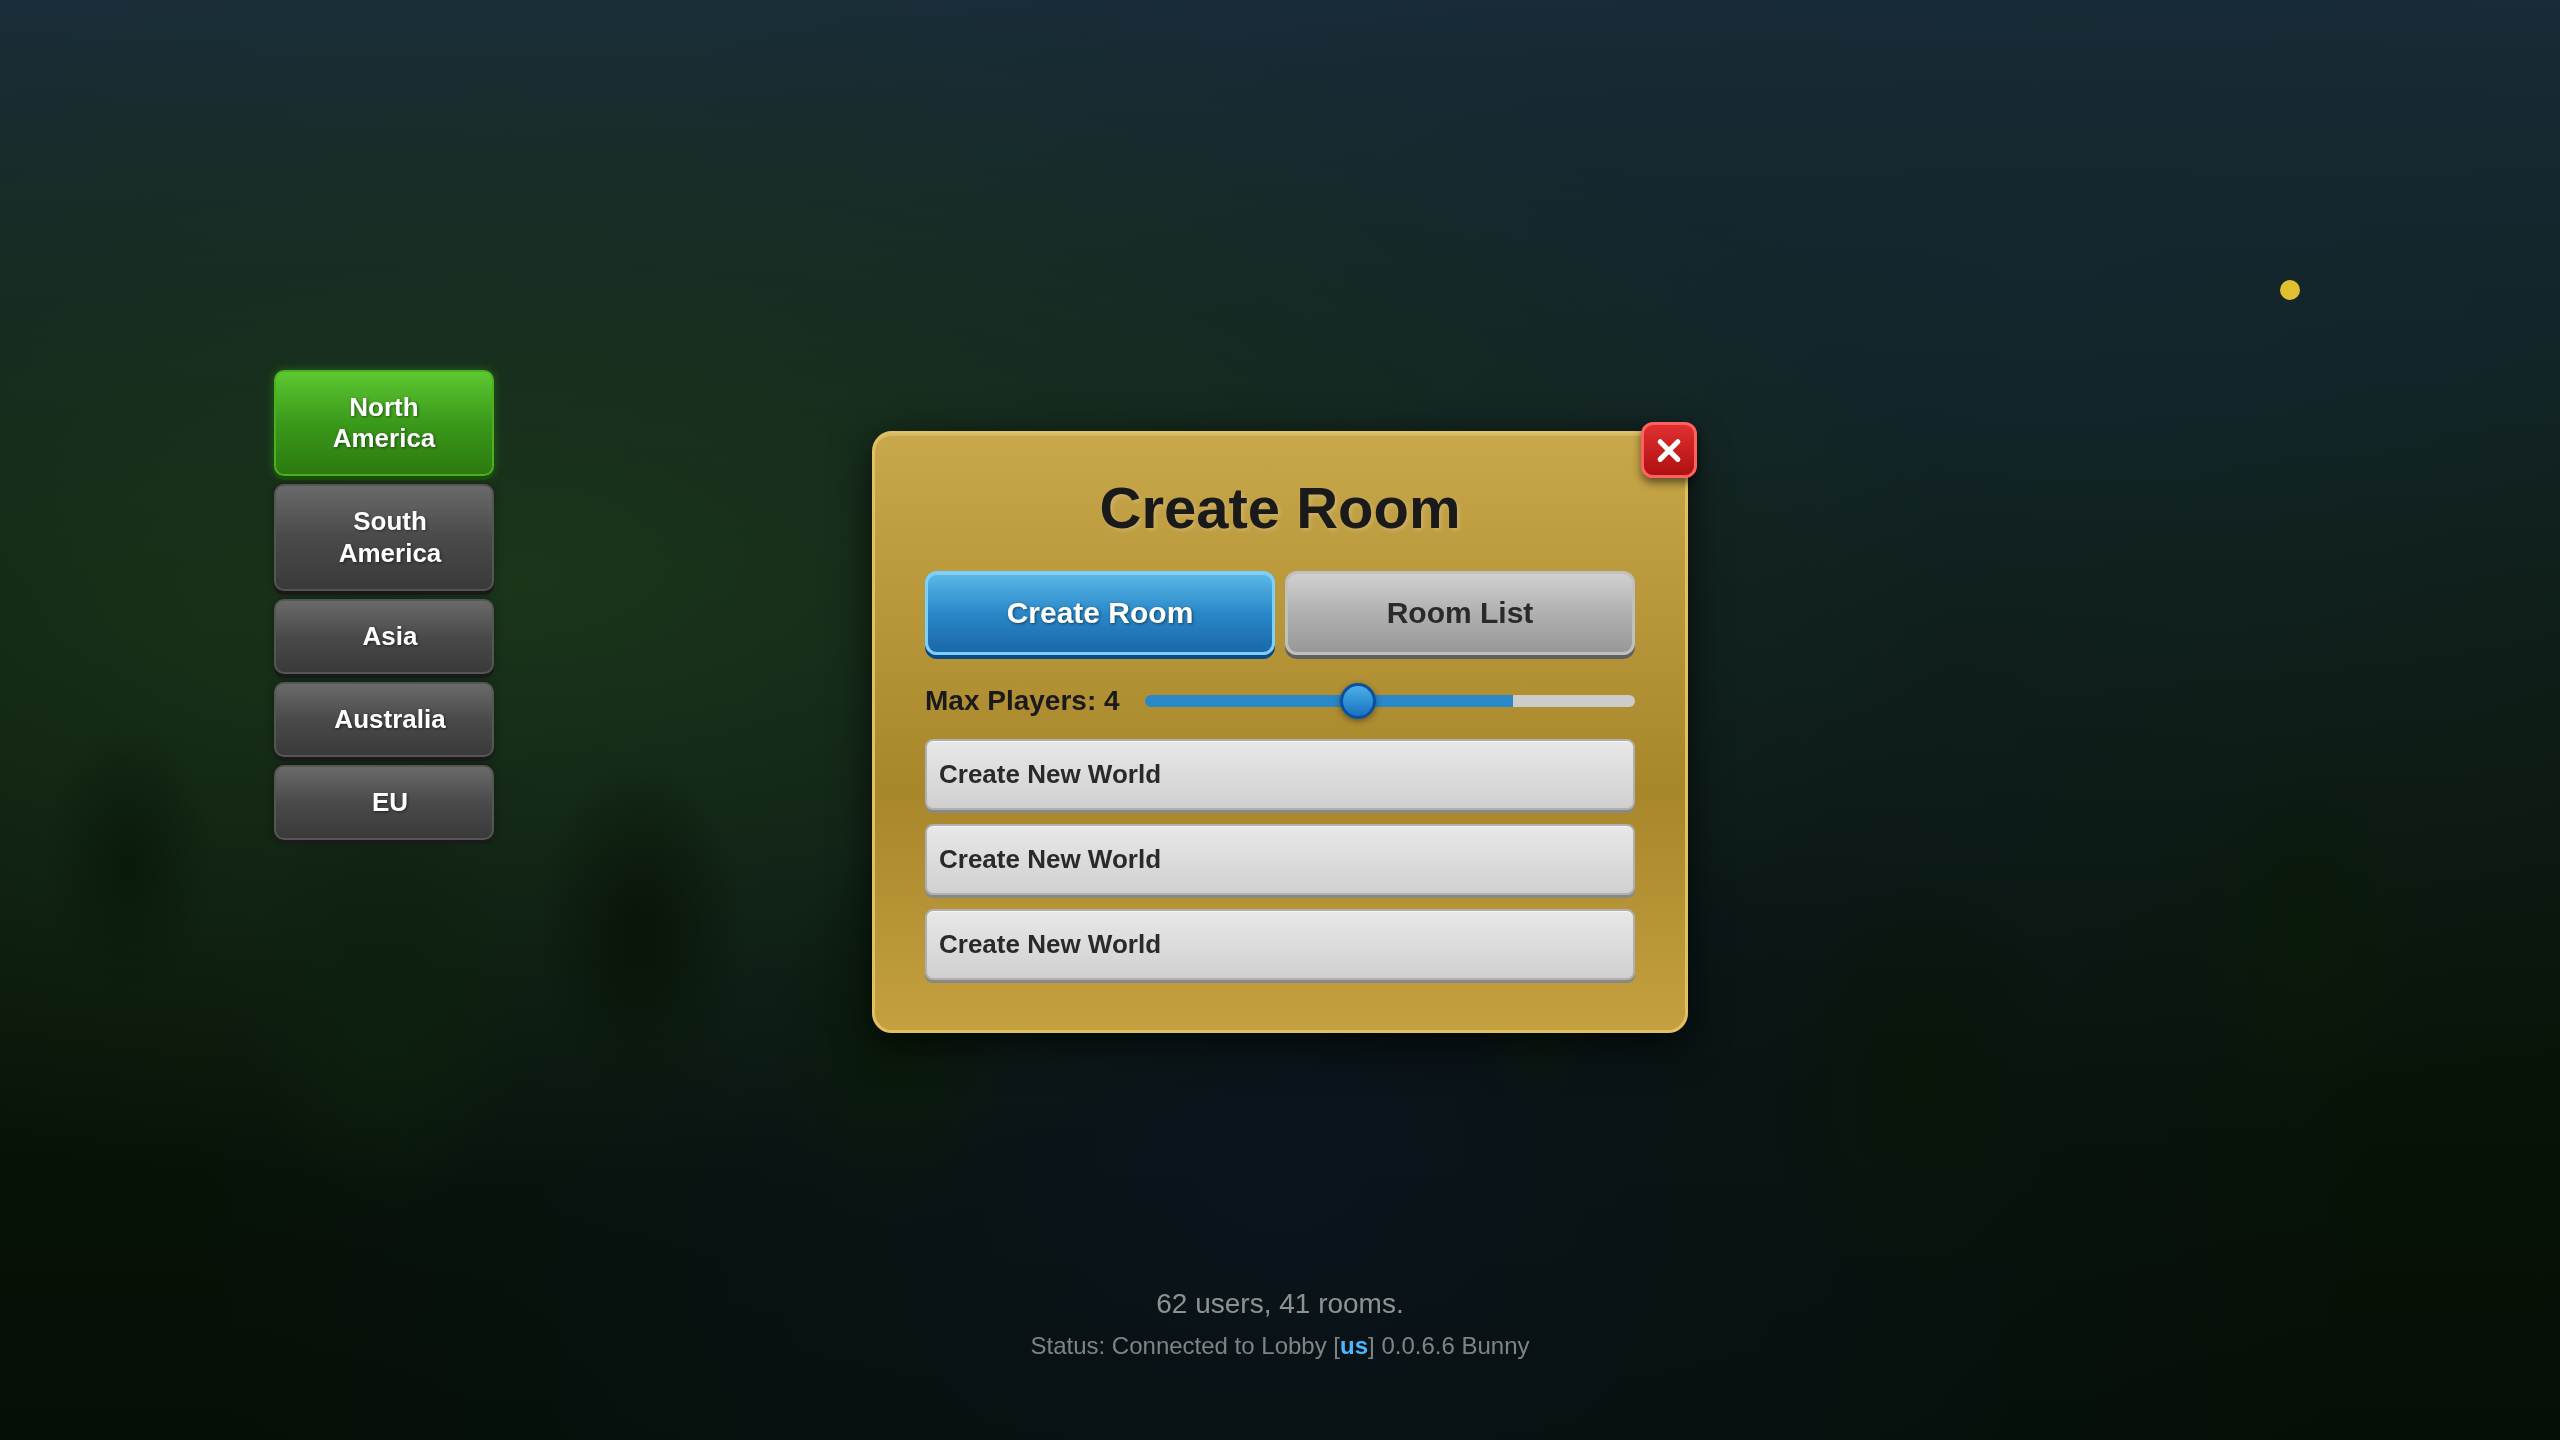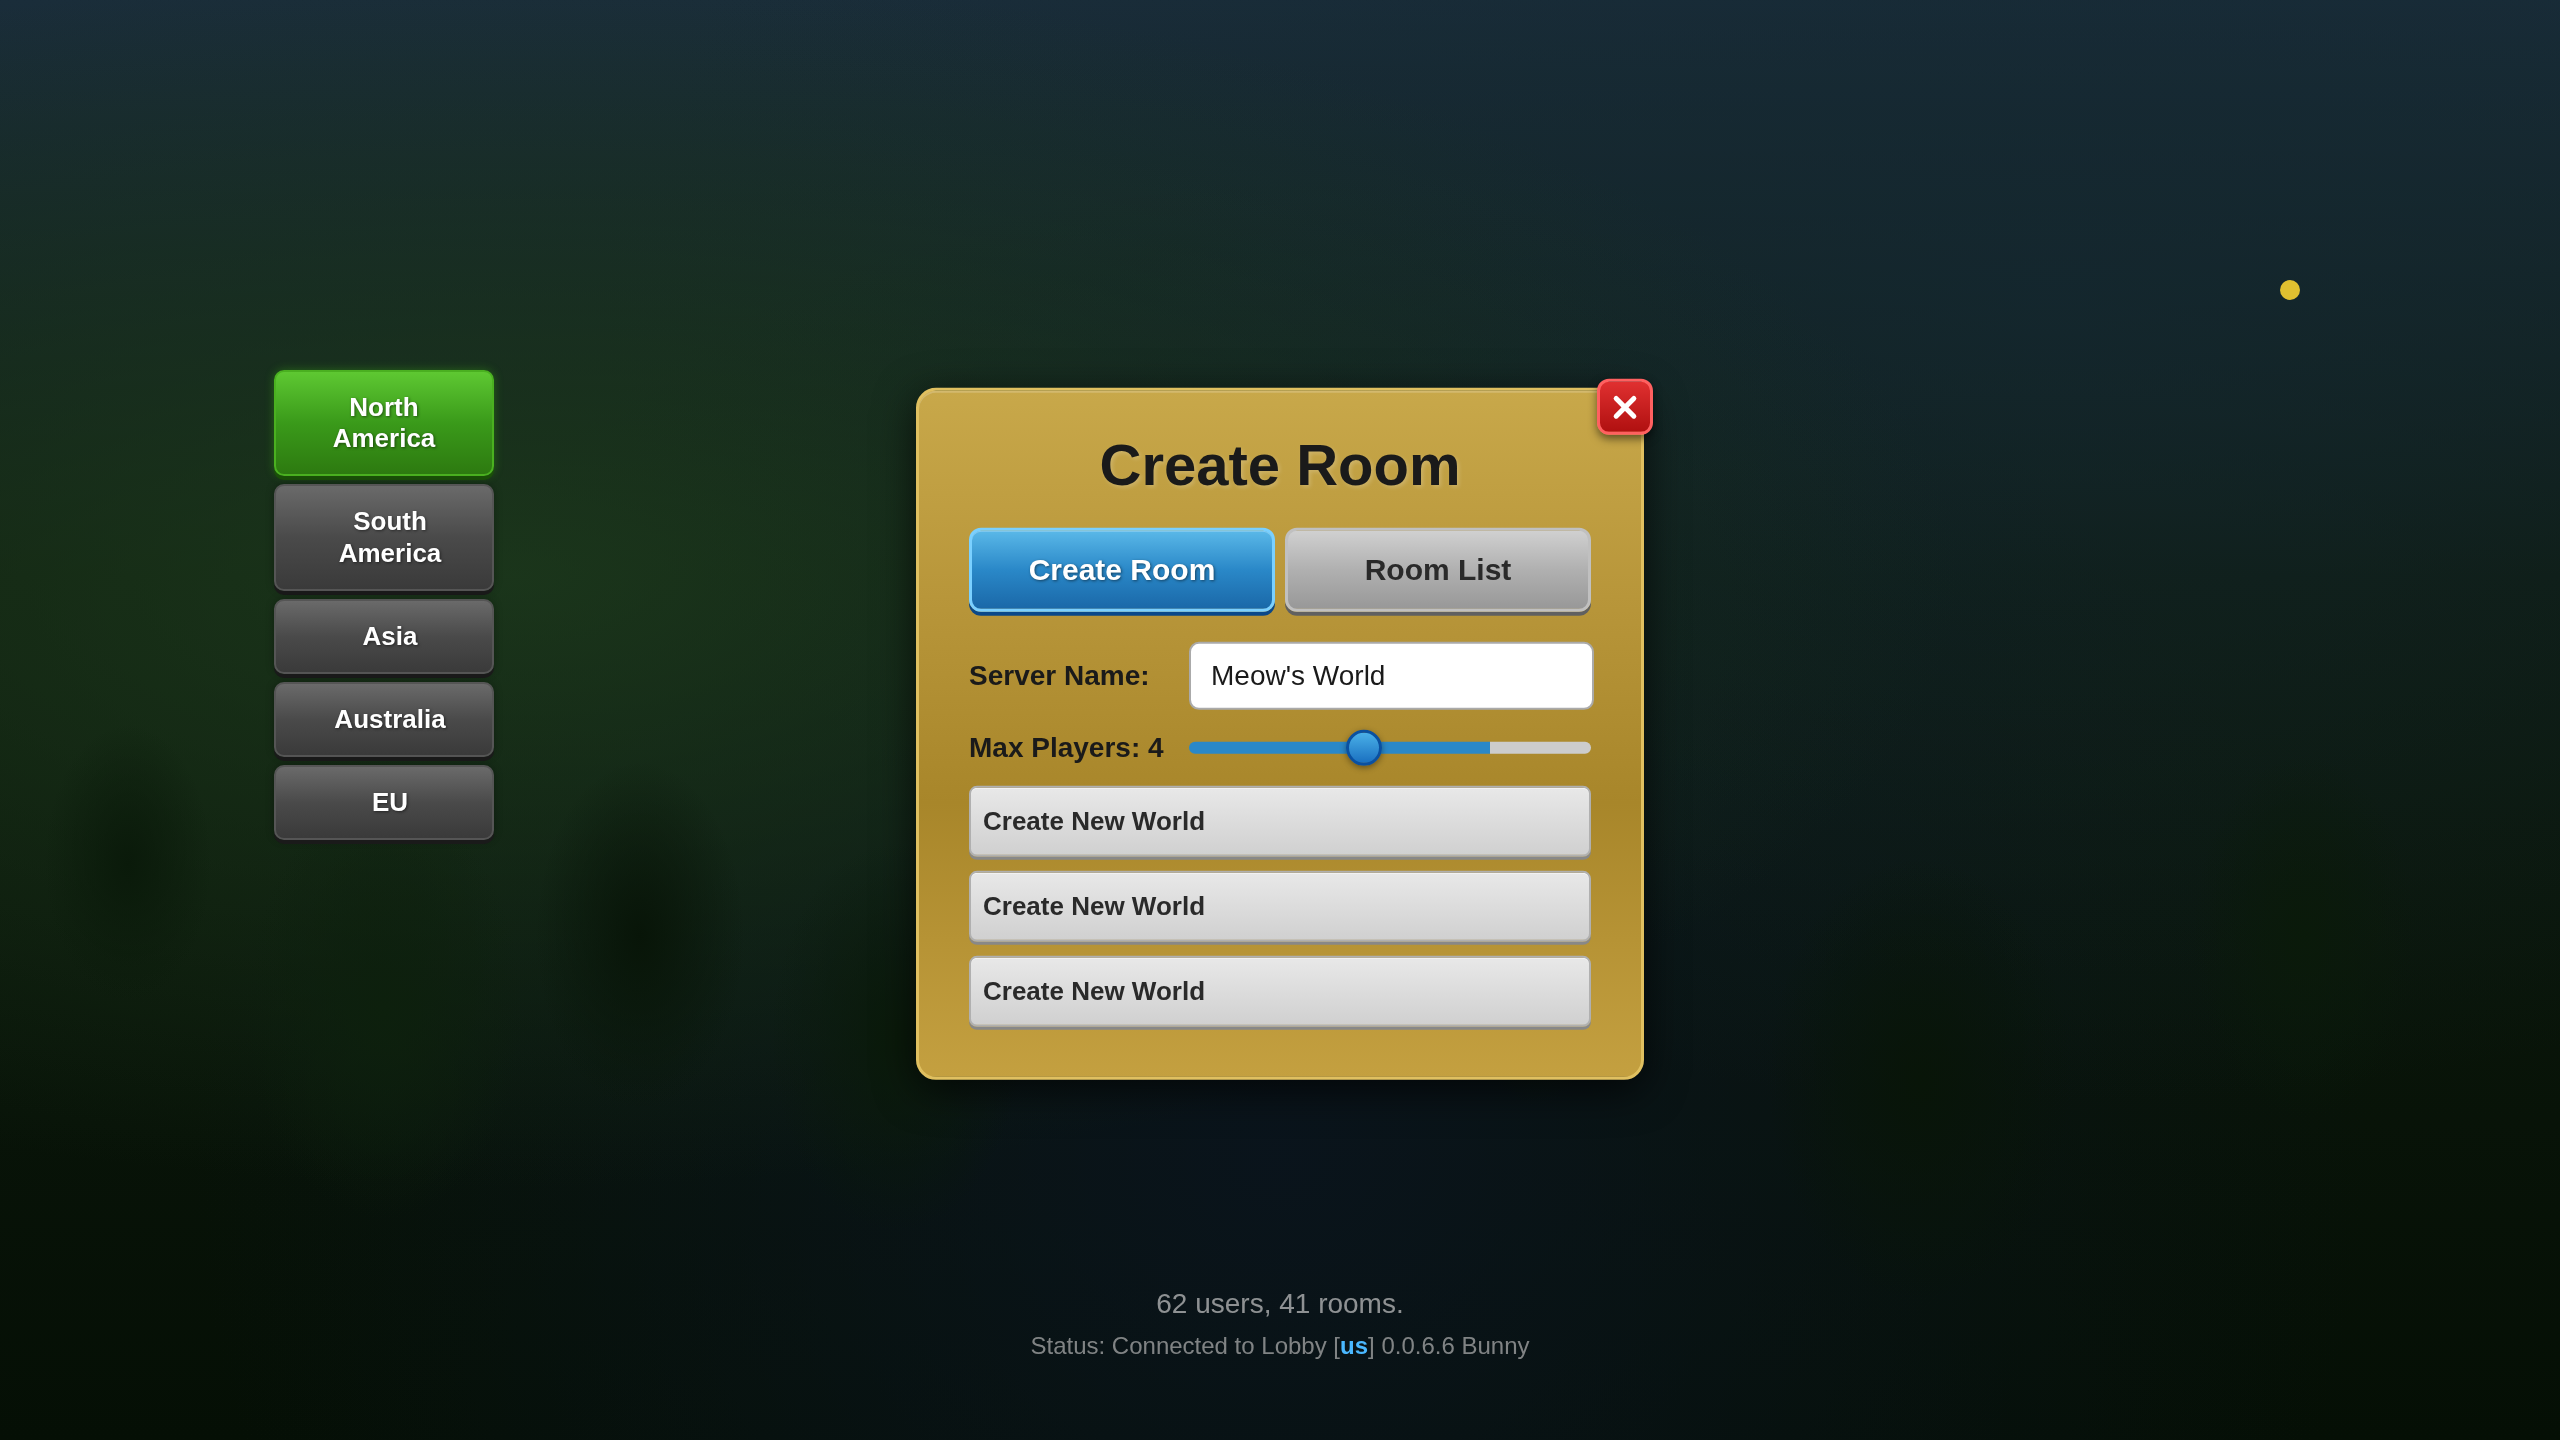--- a/index.html
+++ b/index.html
@@ -76,21 +76,21 @@
       border: 2px solid #555;
       padding-left: 28px;
     }
 
     
     .modal {
       position: absolute;
       left: 50%;
       top: 50%;
       transform: translate(-50%, -48%);
-      width: 728px;
+      width: 816px;
       background: linear-gradient(180deg, #c8a84a 0%, #b8963a 30%, #a8862a 60%, #c4a040 100%);
       border-radius: 20px;
       border: 3px solid #e0c060;
       padding: 40px 50px 50px;
       box-shadow: 0 10px 40px rgba(0,0,0,0.7), inset 0 2px 0 rgba(255,255,255,0.2);
       z-index: 20;
     }
 
     .modal-title {
       text-align: center;
@@ -297,24 +297,20 @@
 
   <div class="close-btn"></div>
 
   <div class="modal-title">Create Room</div>
 
   <div class="tab-row">
     <button class="tab-btn active-tab">Create Room</button>
     <button class="tab-btn inactive-tab">Room List</button>
   </div>
 
-  <div class="form-row">
-    <label class="form-label">Server Name:</label>
-    <input class="text-input" type="text" value="Meow's World" style="">
-  </div>
 
   <div class="form-row">
     <label class="form-label">Max Players: 4</label>
     <div class="slider-container">
       <input class="slider" type="range" min="1" max="8" value="4" style="">
     </div>
   </div>
 
   <div class="world-slot">Create New World</div>
   <div class="world-slot">Create New World</div>

